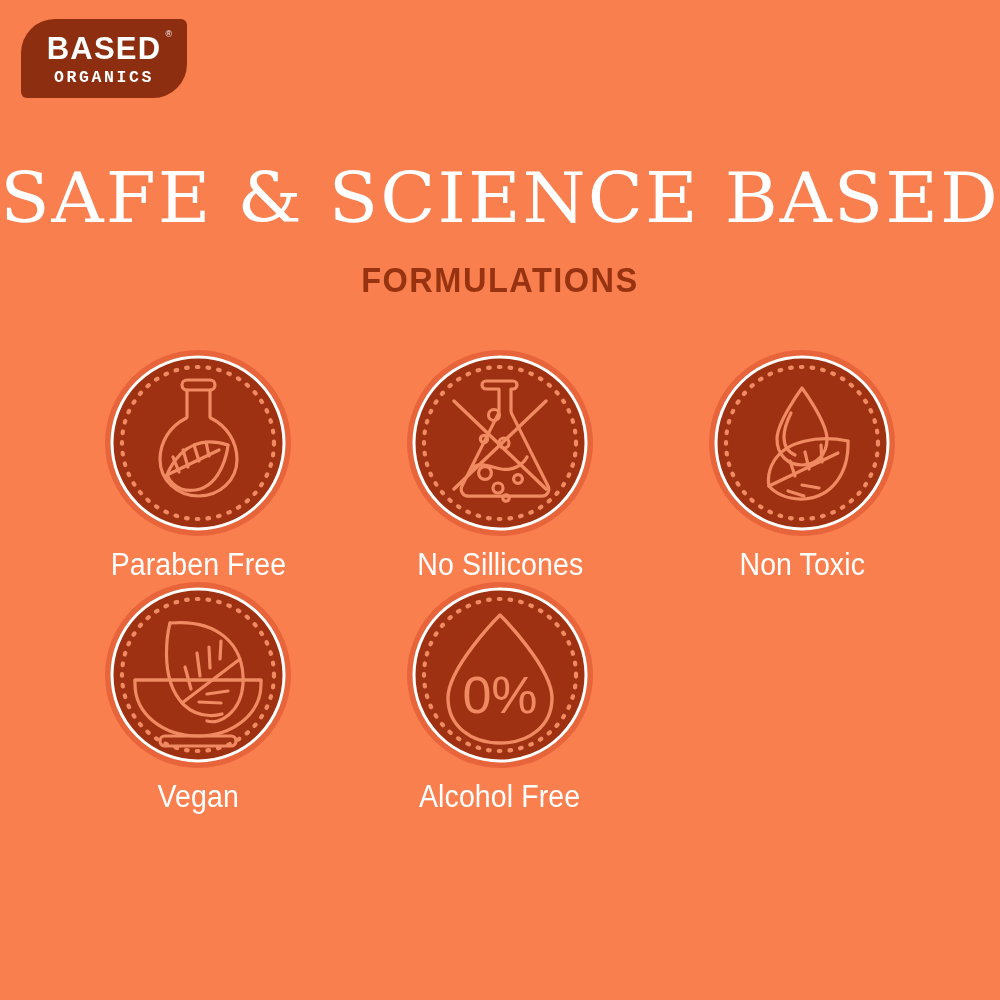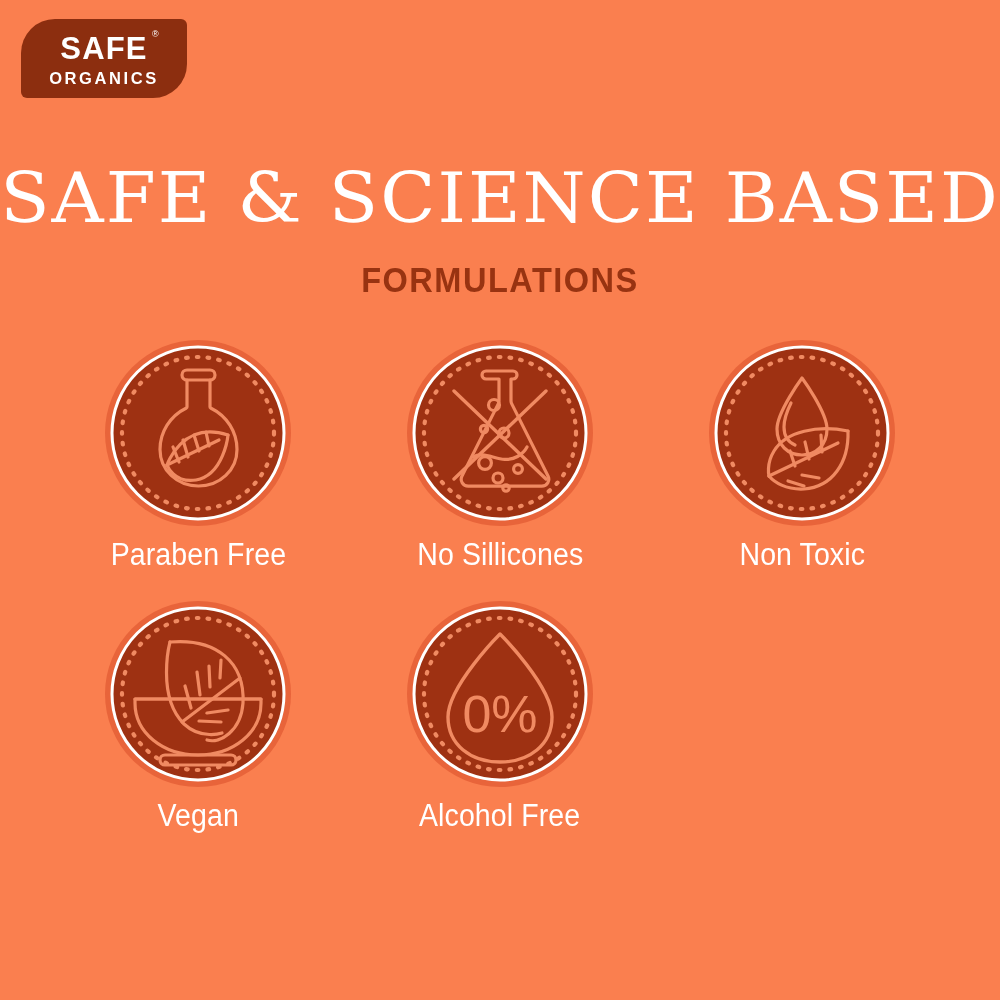--- a/index.html
+++ b/index.html
@@ -46,21 +46,21 @@
     font-weight:400;
     letter-spacing:0;
   }
   #logo-sub {
     color:#ffffff;
     font-size:16.5px;
     font-weight:700;
     letter-spacing:2.6px;
     line-height:1;
     margin-top:6px;
-    font-family:Liberation Sans, sans-serif;
+    font-family:Liberation Mono, monospace;
   }
 
   
   #headline {
     position:absolute;
     left:0; top:163px;
     width:1000px;
     text-align:center;
     color:#ffffff;
     font-family:"DejaVu Serif", serif;
@@ -81,26 +81,25 @@
     font-weight:700;
     font-size:35px;
     letter-spacing:1.6px;
     line-height:1;
     transform:scaleX(0.93);
   }
 
   
   #badge-grid {
     position:absolute;
-    left:47px; top:339px;
+    left:47px; top:349px;
     width:906px;
     display:grid;
     grid-template-columns:repeat(3, 1fr);
     grid-template-rows:auto auto;
-    row-gap:29px;
   }
   .badge-cell {
     display:flex;
     flex-direction:column;
     align-items:center;
   }
   .badge-medal {
     position:relative;
     width:188px;
     height:188px;
@@ -118,21 +117,21 @@
     letter-spacing:0.1px;
     transform:scaleX(0.92);
     white-space:pre-line;
   }
 </style>
 </head>
 <body>
 
 <div id="logo-badge">
   <div id="logo-wordmark">
-    <span>SAFE</span><span id="logo-reg">®</span>
+    <span>BASED</span><span id="logo-reg">®</span>
   </div>
   <div id="logo-sub">ORGANICS</div>
 </div>
 
 <div id="headline">SAFE &amp; SCIENCE BASED</div>
 <div id="subhead">FORMULATIONS</div>
 
 <div id="badge-grid">
 
   <div class="badge-cell">

